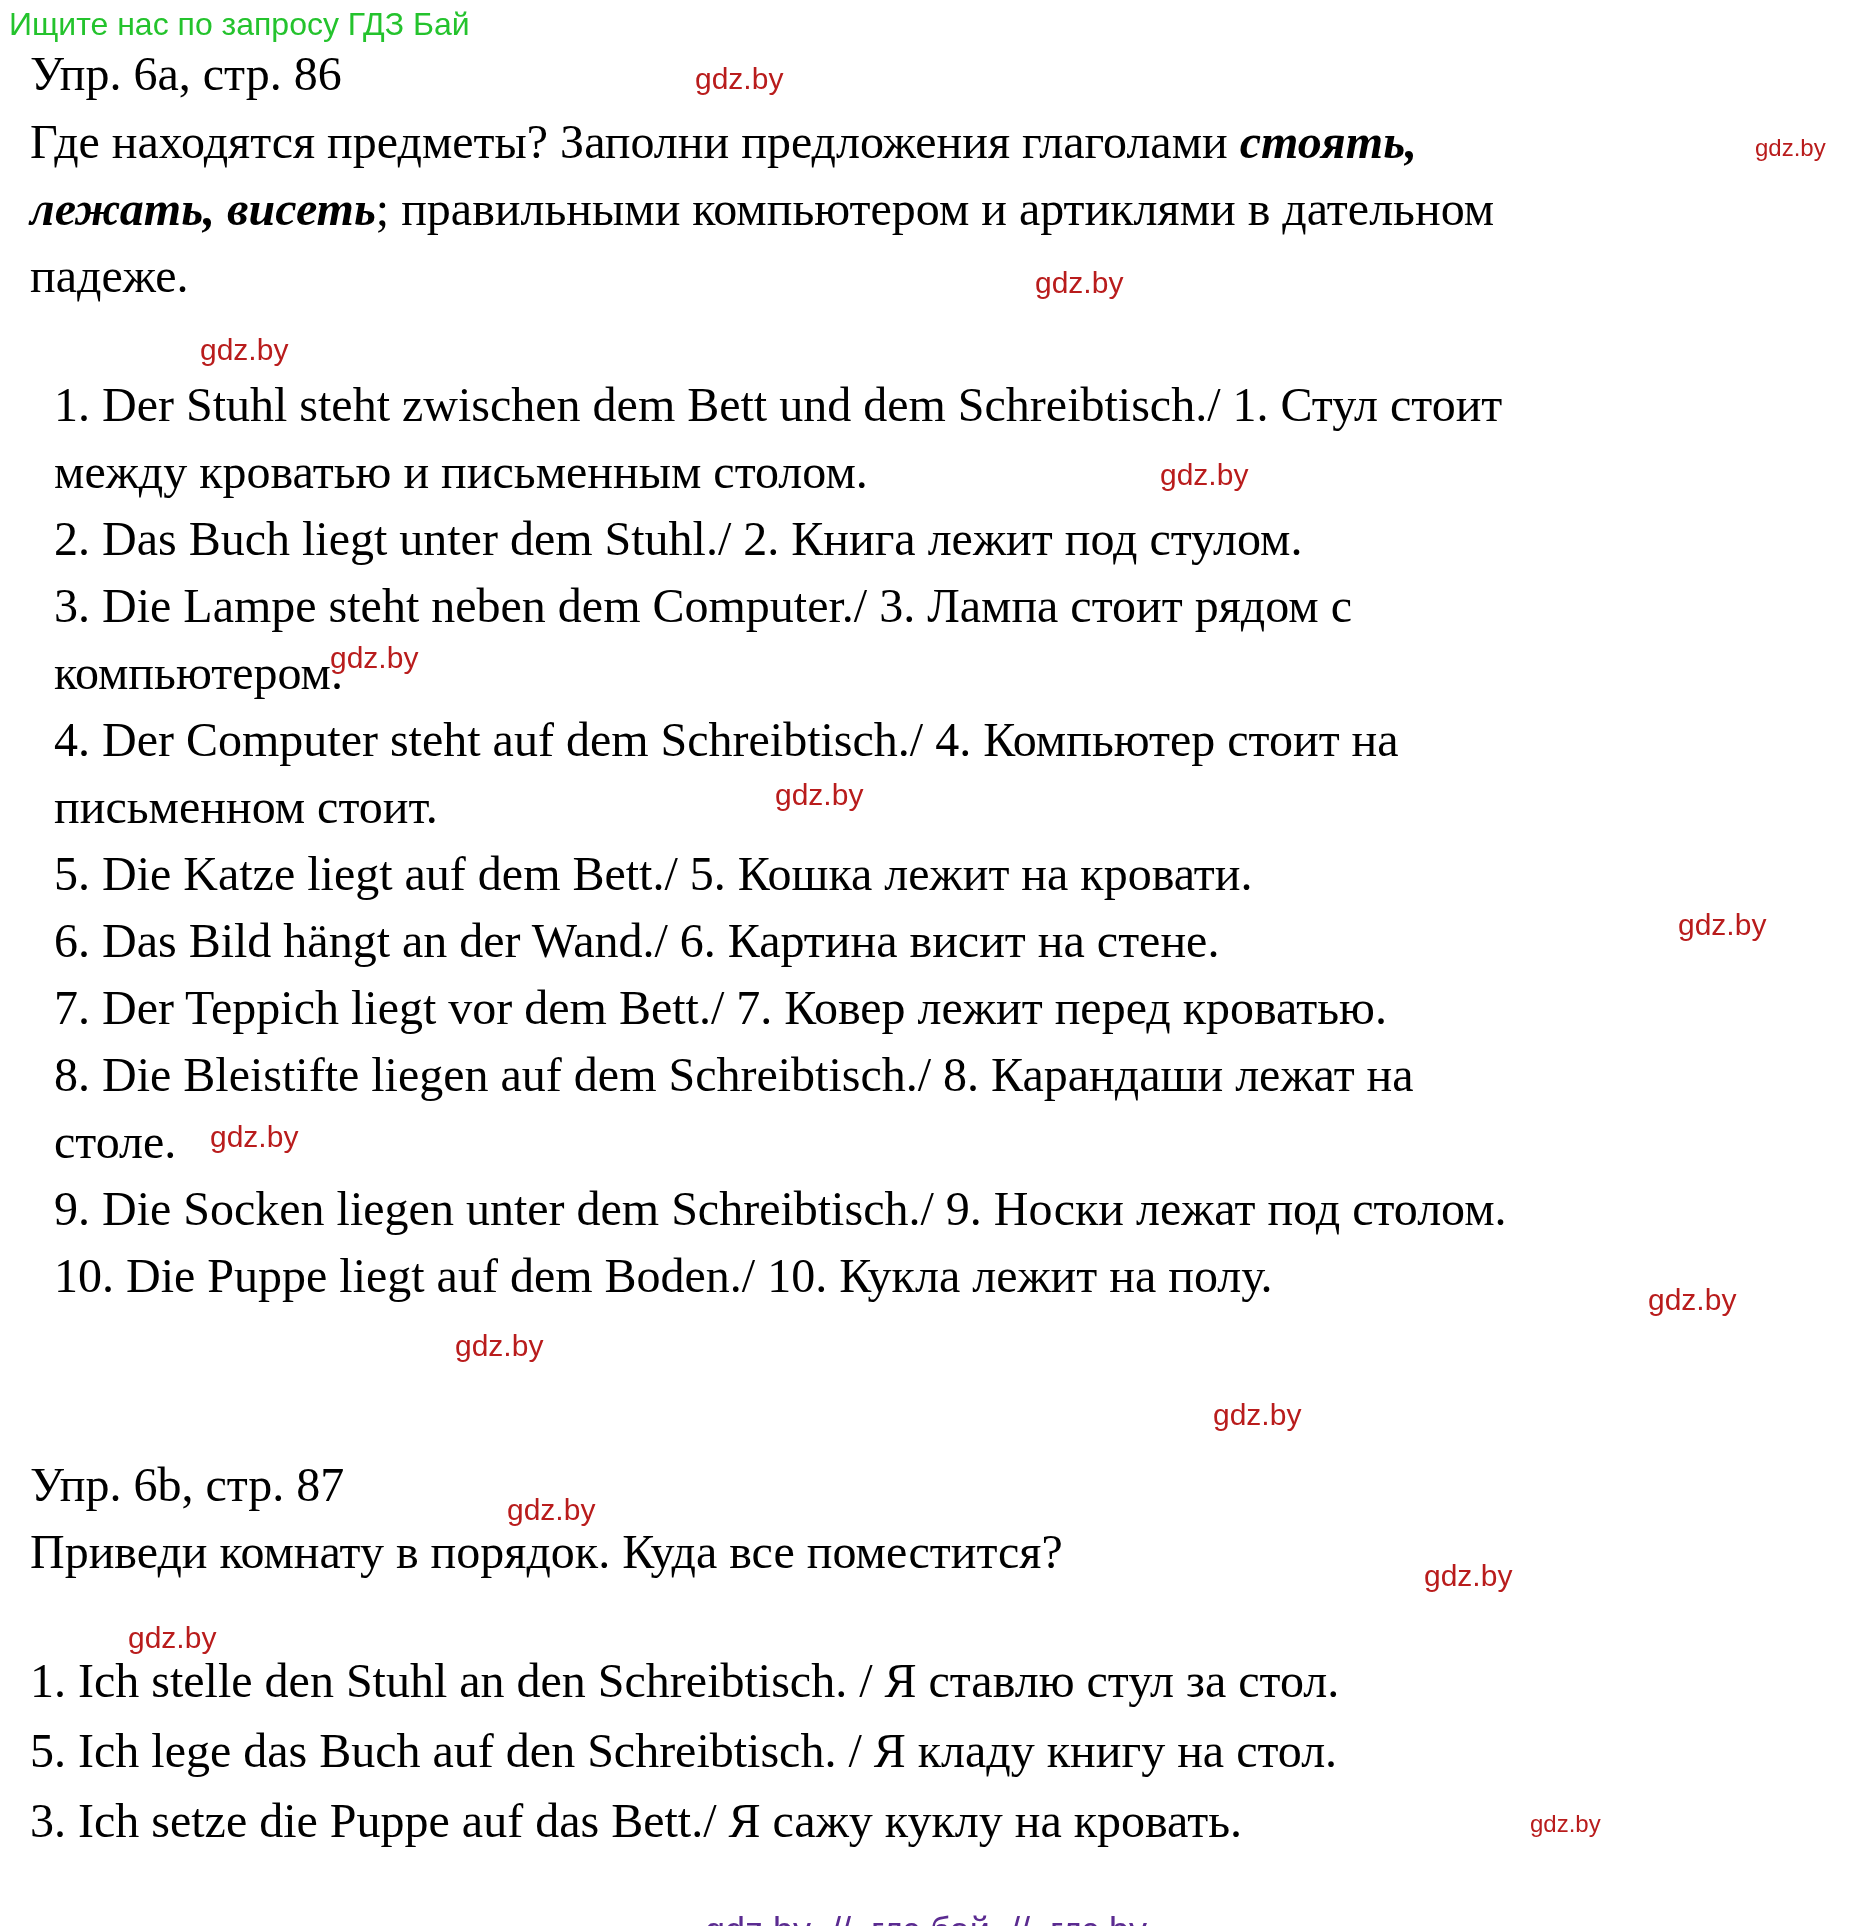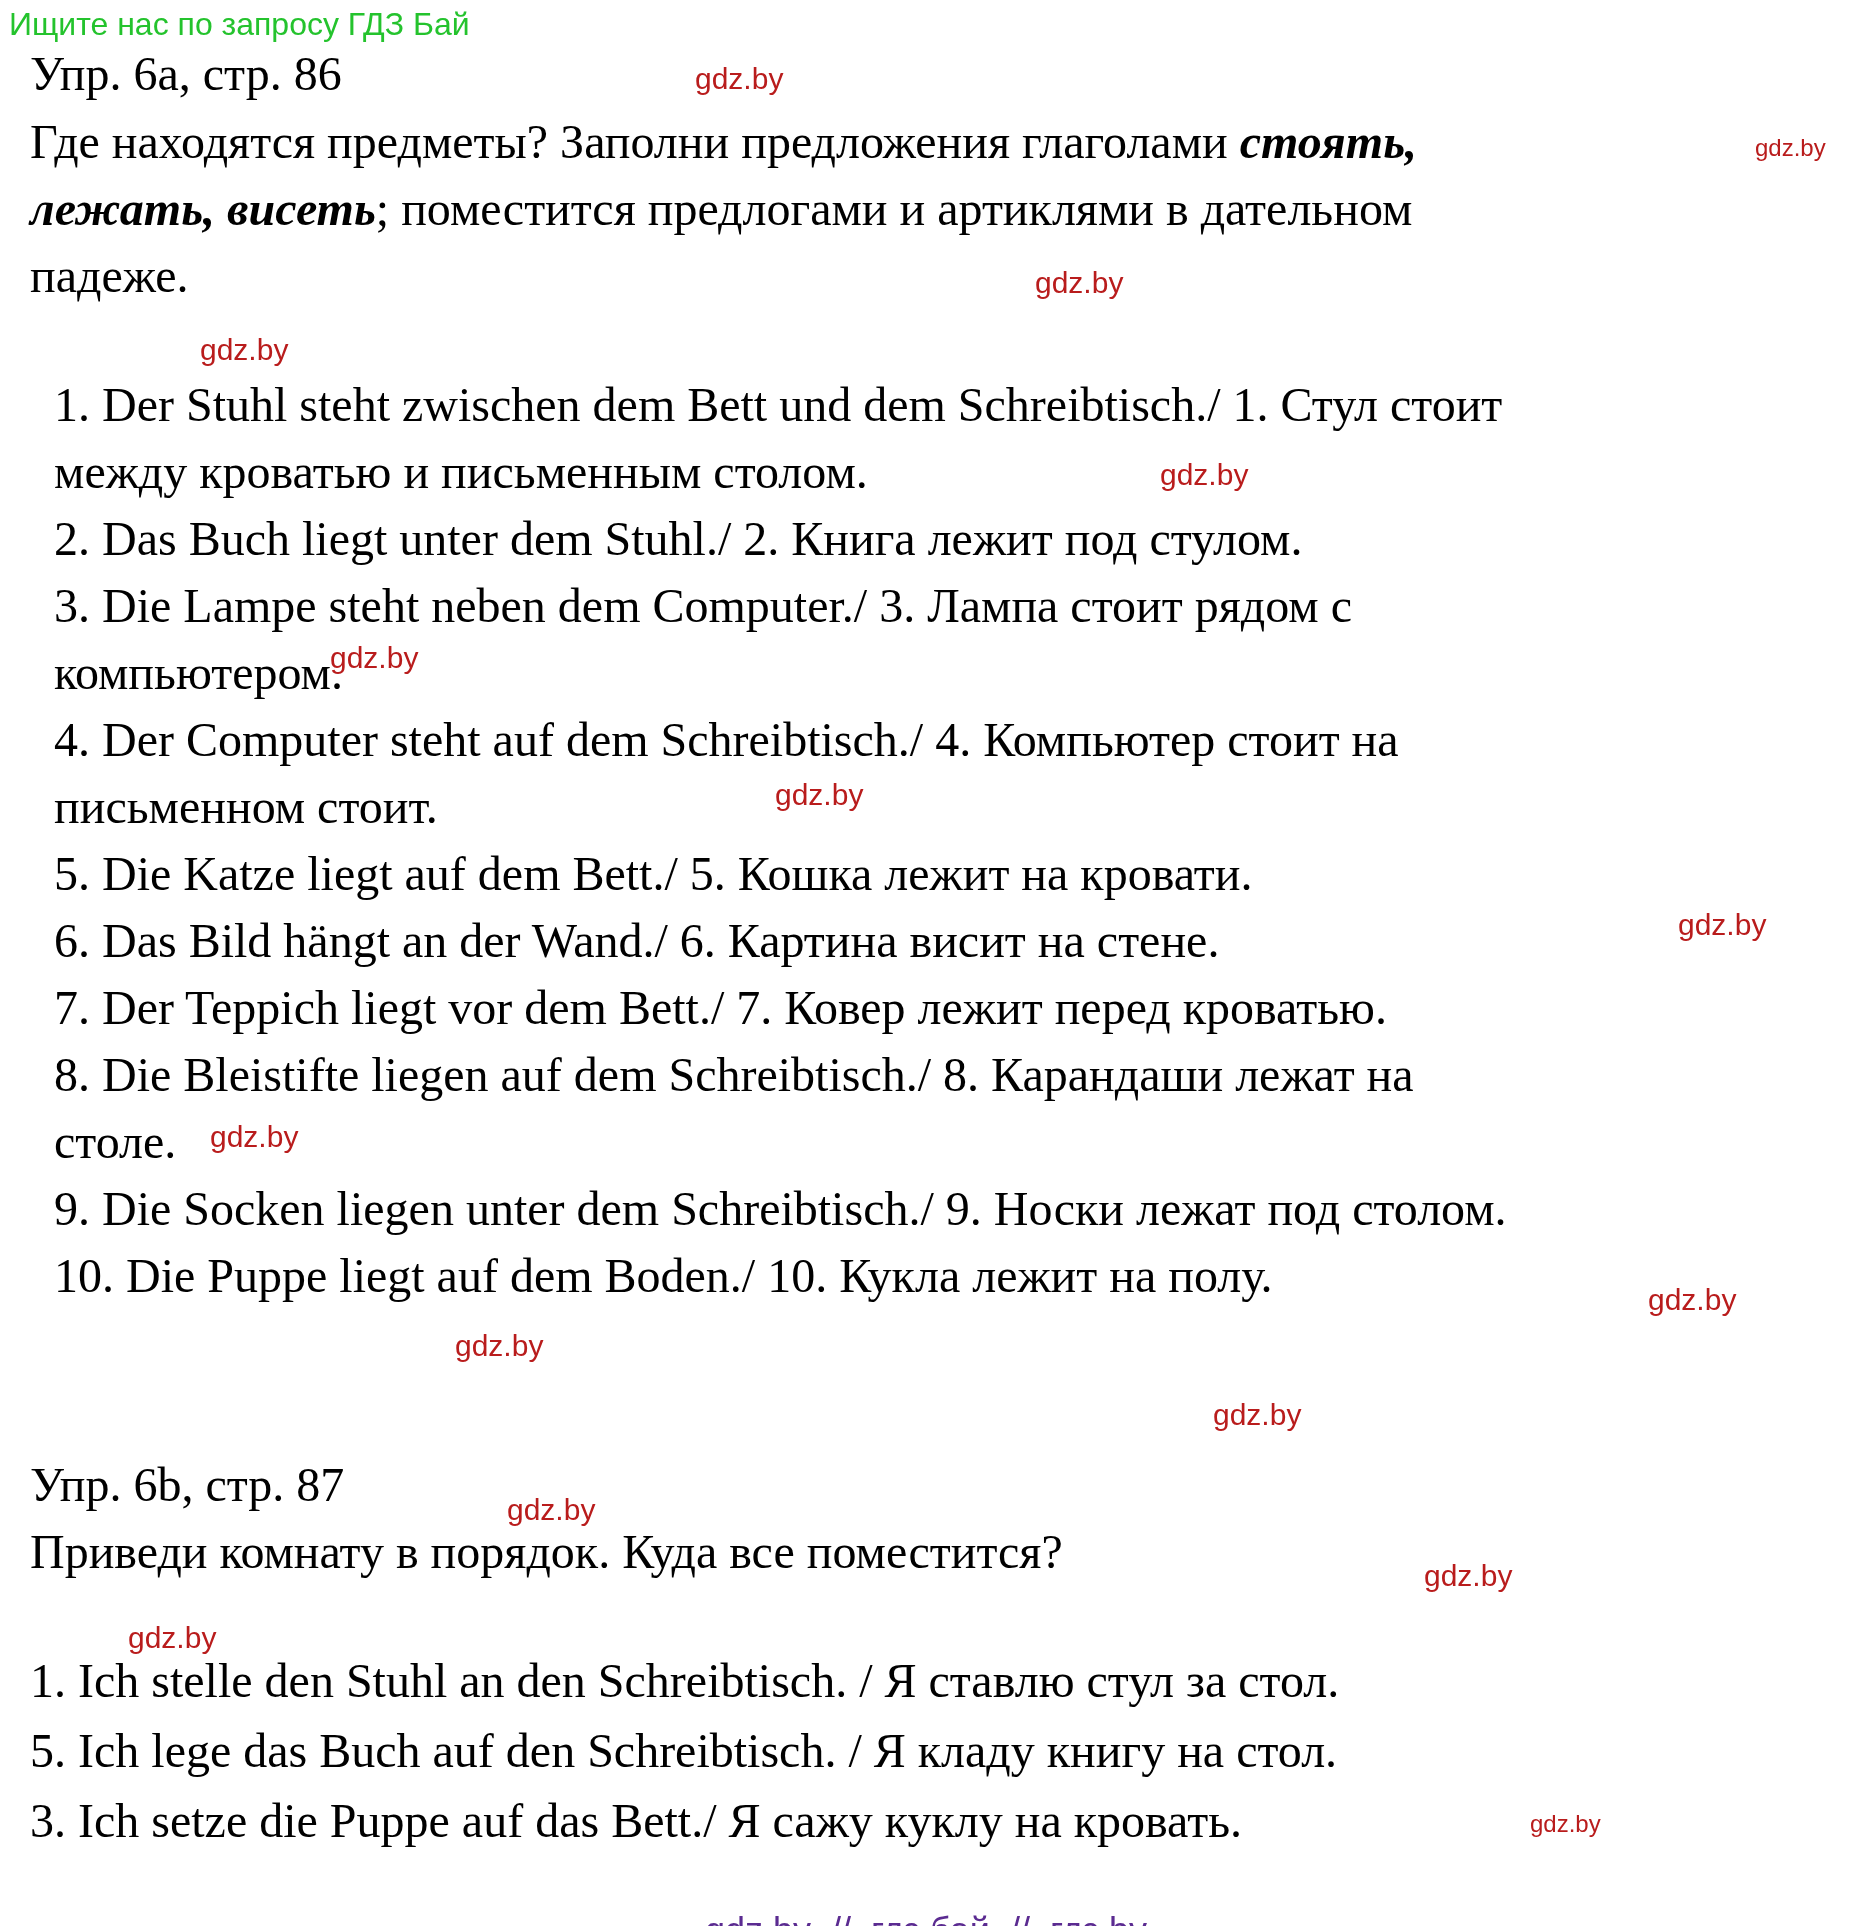--- a/index.html
+++ b/index.html
@@ -71,21 +71,21 @@
 <body>
 
 <div class="promo">Ищите нас по запросу ГДЗ Бай</div>
 
 <div class="block" id="h6a">
   <div class="tline">Упр. 6а, стр. 86</div>
 </div>
 
 <div class="block" id="task6a">
   <div class="tline"><span>Где находятся предметы? Заполни предложения глаголами </span><span class="bi">стоять,</span></div>
-  <div class="tline"><span class="bi">лежать, висеть</span><span>; поместится предлогами и артиклями в дательном</span></div>
+  <div class="tline"><span class="bi">лежать, висеть</span><span>; правильными компьютером и артиклями в дательном</span></div>
   <div class="tline">падеже.</div>
 </div>
 
 <div class="block" id="ans6a">
   <div class="tline">1. Der Stuhl steht zwischen dem Bett und dem Schreibtisch./ 1. Стул стоит</div>
   <div class="tline">между кроватью и письменным столом.</div>
   <div class="tline">2. Das Buch liegt unter dem Stuhl./ 2. Книга лежит под стулом.</div>
   <div class="tline">3. Die Lampe steht neben dem Computer./ 3. Лампа стоит рядом с</div>
   <div class="tline">компьютером.</div>
   <div class="tline">4. Der Computer steht auf dem Schreibtisch./ 4. Компьютер стоит на</div>

